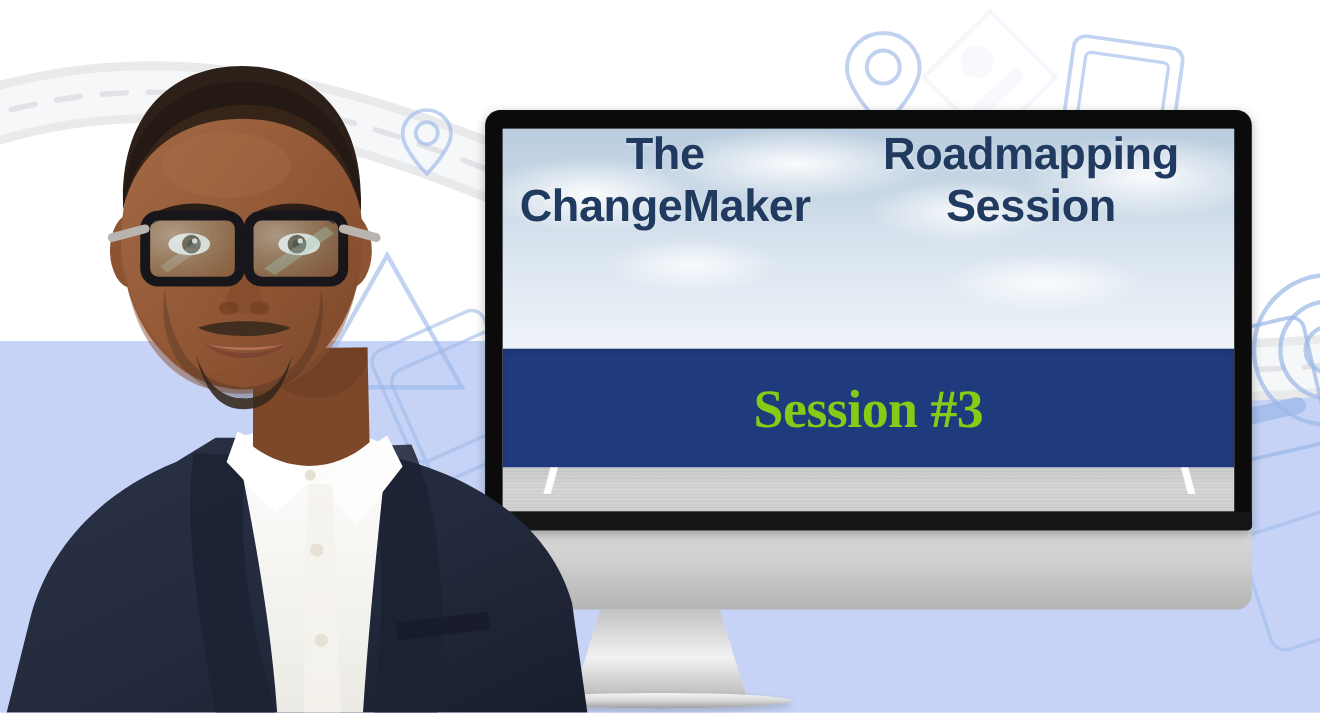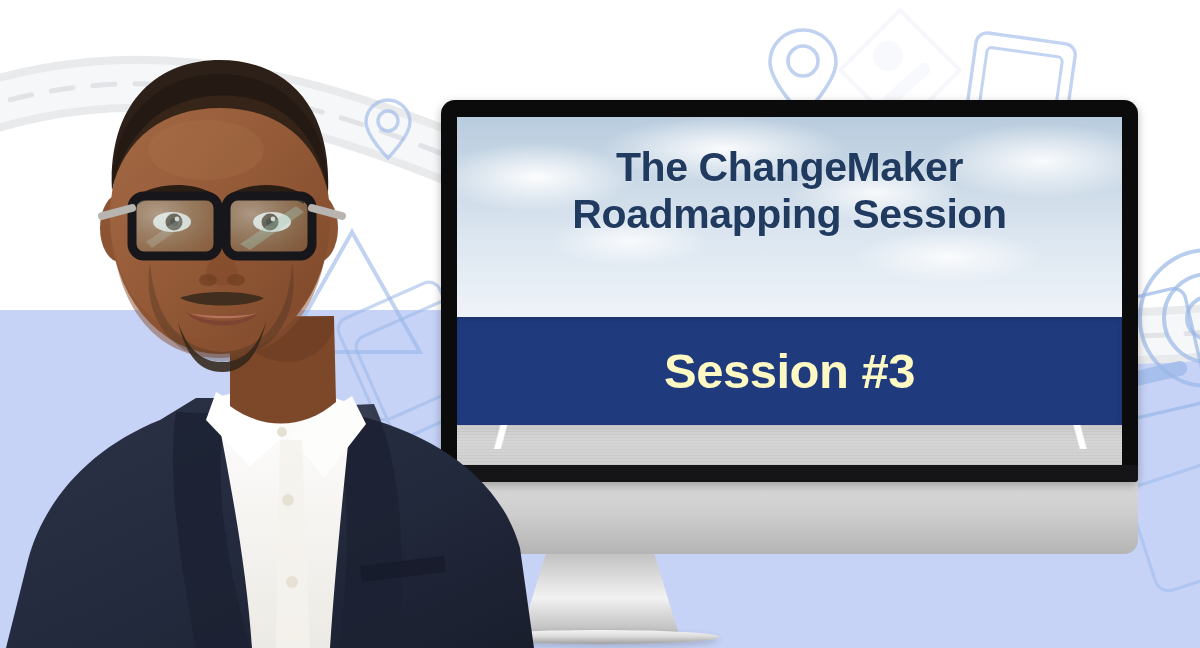--- a/index.html
+++ b/index.html
@@ -58,43 +58,44 @@
       radial-gradient(ellipse 150px 52px at 12% 30%, rgba(255,255,255,.95) 0%, rgba(255,255,255,0) 66%),
       radial-gradient(ellipse 180px 48px at 40% 16%, rgba(255,255,255,.92) 0%, rgba(255,255,255,0) 68%),
       radial-gradient(ellipse 130px 44px at 63% 38%, rgba(255,255,255,.85) 0%, rgba(255,255,255,0) 66%),
       radial-gradient(ellipse 165px 56px at 88% 22%, rgba(255,255,255,.9) 0%, rgba(255,255,255,0) 68%),
       radial-gradient(ellipse 120px 38px at 26% 62%, rgba(255,255,255,.8) 0%, rgba(255,255,255,0) 66%),
       radial-gradient(ellipse 140px 40px at 74% 70%, rgba(255,255,255,.82) 0%, rgba(255,255,255,0) 66%),
       linear-gradient(#b9ccde 0%, #c9d8e6 30%, #dde7f1 62%, #eef3f8 100%);
   }
   .title-wrap{
     position:absolute; left:0; top:0; width:100%; height:148px;
-    display:flex; flex-direction:column;
+    display:flex; flex-direction:row;
     justify-content:center;
     text-align:center;
   }
   .title-line{
     color:#213b60;
     font-weight:bold;
     font-size:41px;
     line-height:1.14;
     letter-spacing:-0.4px;
     text-shadow:0 1px 2px rgba(255,255,255,.35);
   }
   .session-band{
     position:absolute; left:0; top:200px; width:100%; height:108px;
     background:#1f3b7e;
     display:flex; align-items:center; justify-content:center;
     box-shadow:inset 0 2px 5px rgba(0,0,0,.14);
   }
   .session-text{
-    color:#fef9c3;
+    color:#84cc16;
     font-weight:bold;
     font-size:49px;
     letter-spacing:-0.5px;
+    font-family:Liberation Serif, serif;
   }
   
   .road{
     position:absolute; left:0; top:308px; width:100%; height:40px;
     background:linear-gradient(#c9c9c9 0%, #d5d5d5 40%, #cfcfcf 100%);
     overflow:hidden;
   }
   .road-noise{
     position:absolute; inset:0;
     background-image:

